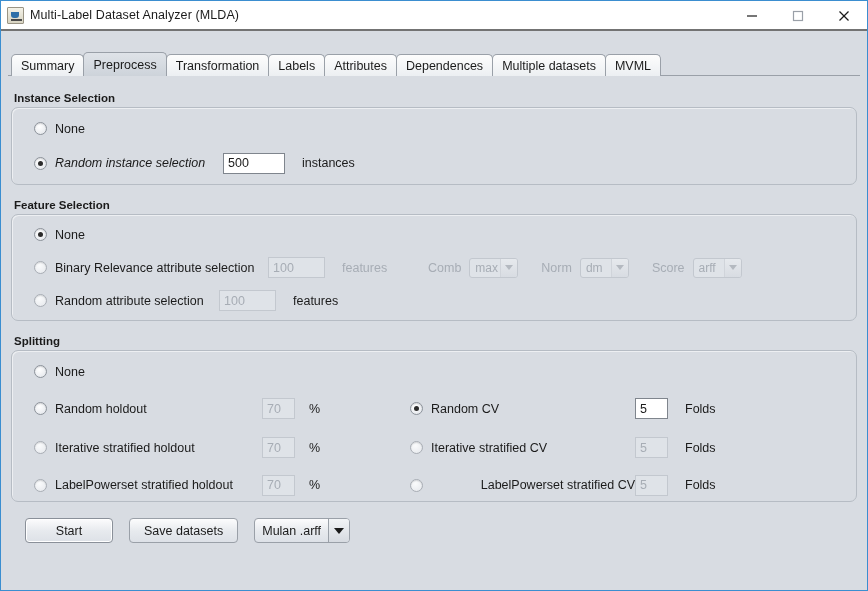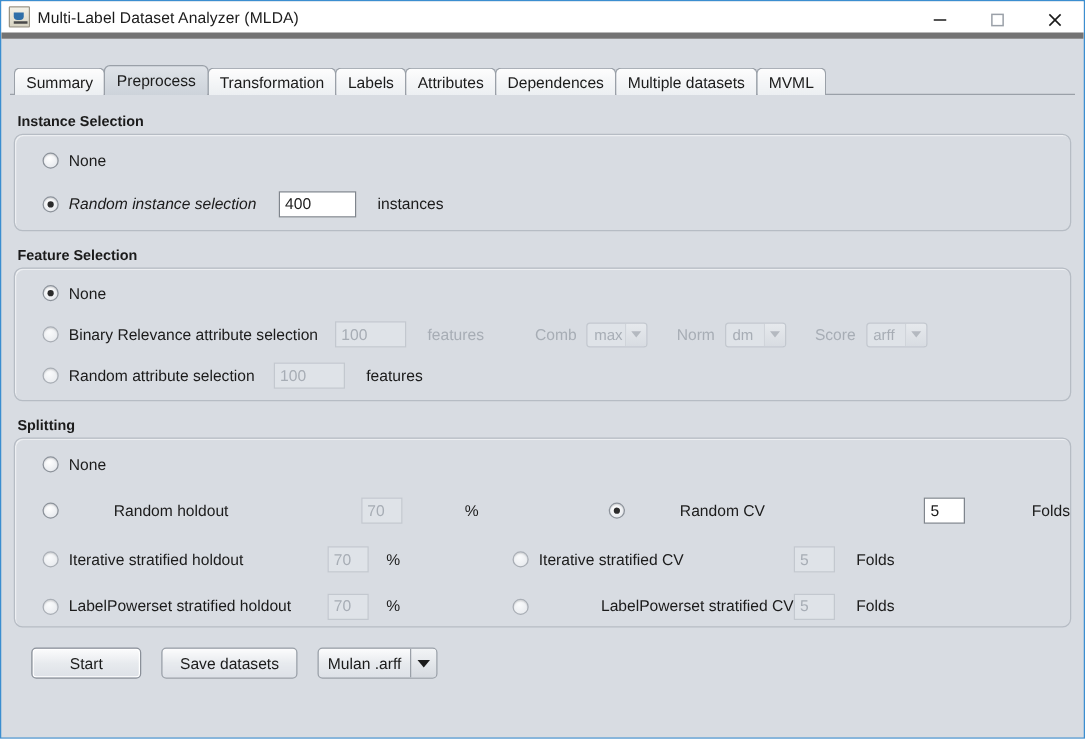--- a/index.html
+++ b/index.html
@@ -19,21 +19,21 @@
     overflow: hidden;
   }
 
   
   .titlebar {
     position: relative;
     height: 30px;
     background: #ffffff;
     display: flex;
     align-items: center;
-    border-bottom: 5px solid #737373;
+    border-bottom: 2px solid #737373;
   }
   .title-icon {
     width: 17px; height: 17px;
     margin-left: 6px; margin-right: 6px;
     background: linear-gradient(#f4f2e8, #d8d4c2);
     border: 1px solid #9a9484;
     border-radius: 1px;
     position: relative;
     flex: 0 0 auto;
   }
@@ -336,21 +336,21 @@
       <div class="group-body" style="height:78px;">
 
         <div class="row" style="padding-left:22px; height:35px; margin-top:3px;">
           <span class="radio"></span>
           <span class="lbl">None</span>
         </div>
 
         <div class="row" style="padding-left:22px; height:34px;">
           <span class="radio checked"></span>
           <span class="lbl" style="width:168px;font-style:italic;">Random instance selection</span>
-          <span class="tf" style="width:62px;">400</span>
+          <span class="tf" style="width:62px;">500</span>
           <span class="lbl" style="margin-left:17px;">instances</span>
         </div>
 
       </div>
     </div>
 
     <div class="group" style="margin-top:14px;">
       <div class="group-title">Feature Selection</div>
       <div class="group-body" style="height:107px;">
 
@@ -402,21 +402,21 @@
 
     <div class="group" style="margin-top:14px;">
       <div class="group-title">Splitting</div>
       <div class="group-body" style="height:152px;">
 
         <div class="row" style="padding-left:22px; height:35px; margin-top:3px;">
           <span class="radio"></span>
           <span class="lbl">None</span>
         </div>
 
-        <div class="row" style="padding-left:22px; height:39px;gap:36px;">
+        <div class="row" style="padding-left:22px; height:39px;">
           <span class="radio"></span>
           <span class="lbl" style="width:207px;">Random holdout</span>
           <span class="tf disabled" style="width:33px;">70</span>
           <span class="lbl" style="margin-left:14px; width:101px;">%</span>
 
           <span class="radio checked"></span>
           <span class="lbl" style="width:204px;">Random CV</span>
           <span class="tf" style="width:33px;">5</span>
           <span class="lbl" style="margin-left:17px;">Folds</span>
         </div>

